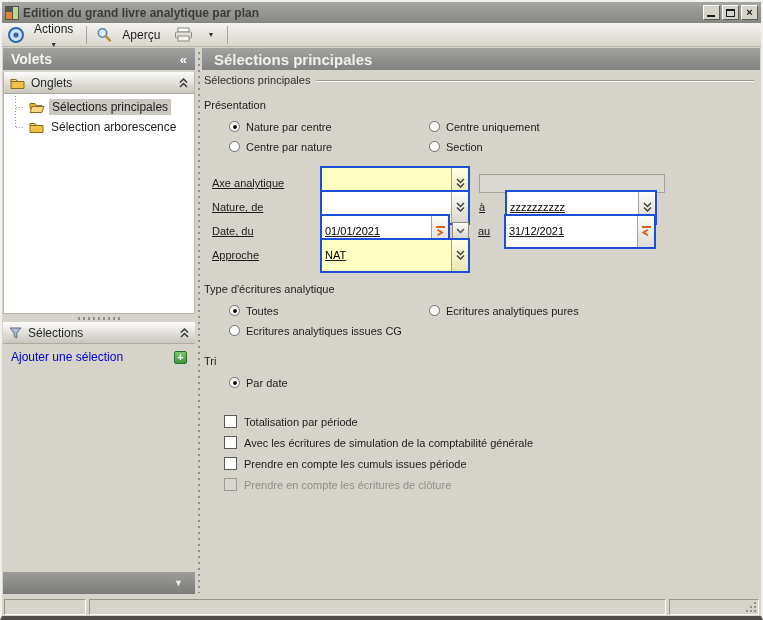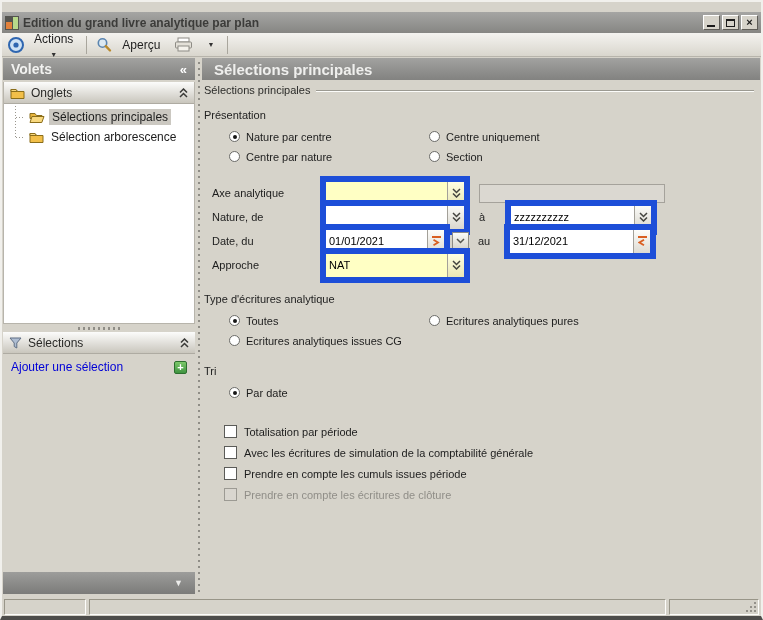--- a/index.html
+++ b/index.html
@@ -11,21 +11,21 @@
     border-left:2px solid #f1f0ec; border-right:2px solid #f1f0ec;
     border-top:2px solid #f1f0ec; border-bottom:4px solid #4e4d4b;
     background:#d6d3ca;
     display:flex; flex-direction:column;
   }
 
   
   .titlebar{
     height:21px; flex:0 0 21px;
     background:linear-gradient(#a5a5a3,#868683);
-    display:flex; align-items:center; padding:8px 3px;margin-top:10px;
+    display:flex; align-items:center; padding:8px 3px;
   }
   .app-icon{ width:14px; height:14px; position:relative; background:#54544f; margin-right:4px; flex:0 0 14px;}
   .app-icon .blk-orange{ position:absolute; left:1px; bottom:1px; width:6px; height:7px; background:#e2813b; }
   .app-icon .blk-green{ position:absolute; right:1px; top:1px; width:5px; height:12px; background:#b8d98a; }
   .title-text{ font-weight:bold; font-size:12px; color:#3c3c3a; flex:1; white-space:nowrap; overflow:hidden;}
   .winbtns{ display:flex; gap:2px; }
   .winbtn{
     width:17px; height:15px; background:#d6d3ca;
     border:1px solid; border-color:#ffffff #5f5d58 #5f5d58 #ffffff;
     display:flex; align-items:center; justify-content:center; position:relative;
@@ -108,23 +108,23 @@
 
   .sect-label{ margin:13px 0 6px 2px; font-size:11px; color:#222; }
   .radio-grid{ margin-left:27px; }
   .radio-row{ display:flex; height:20px; align-items:center; }
   .radio-cell{ display:flex; align-items:flex-start; gap:6px; width:200px; }
   .radio{ width:11px; height:11px; border-radius:50%; background:#fff; border:1px solid #6b6b68; position:relative; flex:0 0 11px;}
   .radio.on::after{ content:''; position:absolute; left:3px; top:3px; width:4px; height:4px; border-radius:50%; background:#161616; }
   .rlabel{ font-size:11px; }
 
   .fields{ margin:14px 0 0 10px; }
-  .frow{ display:flex; align-items:center; height:24px; }
+  .frow{ display:flex; align-items:center; height:24px;text-decoration:underline; }
   .flabel{ width:108px; font-size:11px; }
-  .fbox{ display:flex; align-items:stretch; height:35px; border:6px solid #1d4ed8; background:#fff; }
+  .fbox{ display:flex; align-items:stretch; height:35px; border:2px solid #1d4ed8; background:#fff; }
   .fbox.yellow{ background:#ffffc4; }
   .fbox input{ border:none; outline:none; background:transparent; font-family:"Liberation Sans",sans-serif;
     font-size:11px; padding:1px 3px; width:100%; }
   .w150{ width:150px; } .w152{ width:152px; } .w130{ width:130px; }
   .dd-btn{ width:17px; flex:0 0 17px; background:linear-gradient(#fbfbf8,#dad7ce);
     border-left:1px solid #a3a099; display:flex; align-items:center; justify-content:center; }
   .fbox.yellow .dd-btn{ background:linear-gradient(#ffffe0,#ecead+0); background:linear-gradient(#ffffe2,#e9e6b4); }
   .dd-btn.single{ border:1px solid #8d8b85; margin-left:2px; background:linear-gradient(#fbfbf8,#d4d1c8); }
   .orange-btn{ width:17px; flex:0 0 17px; border-left:1px solid #a3a099;
     background:linear-gradient(#fdfdfb,#dedbd2); display:flex; flex-direction:column; align-items:center; justify-content:center; gap:1px; }

